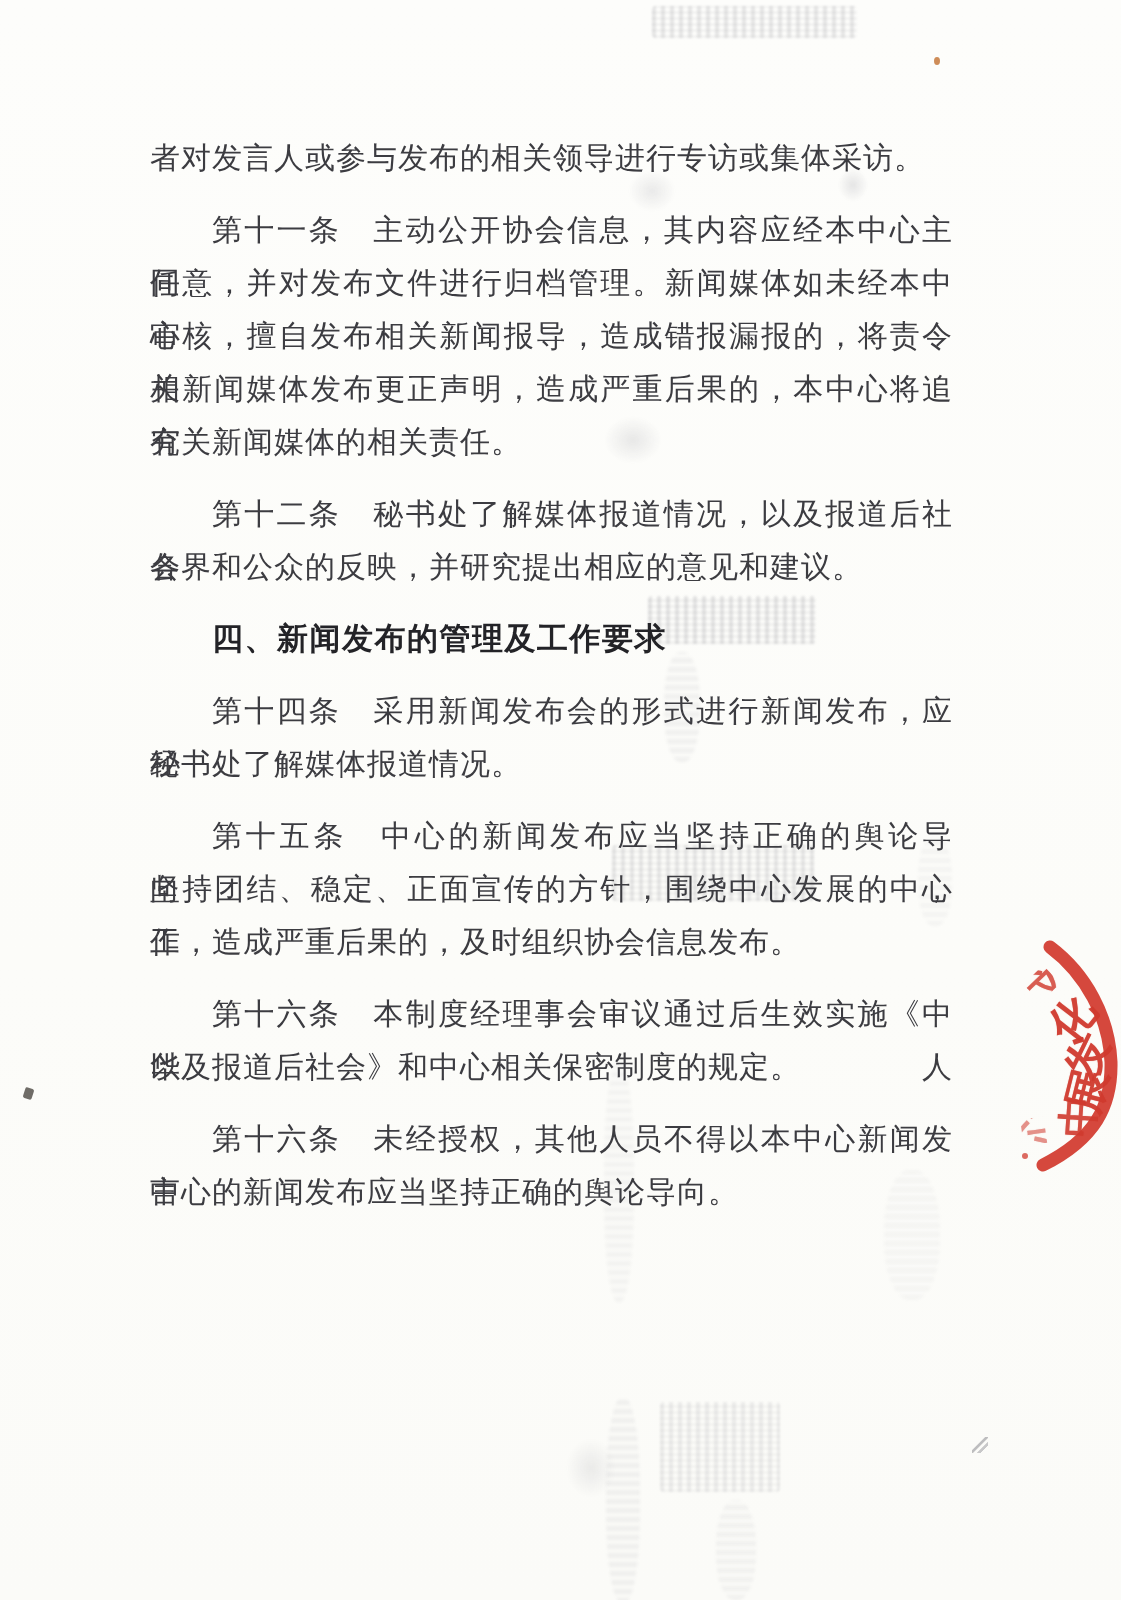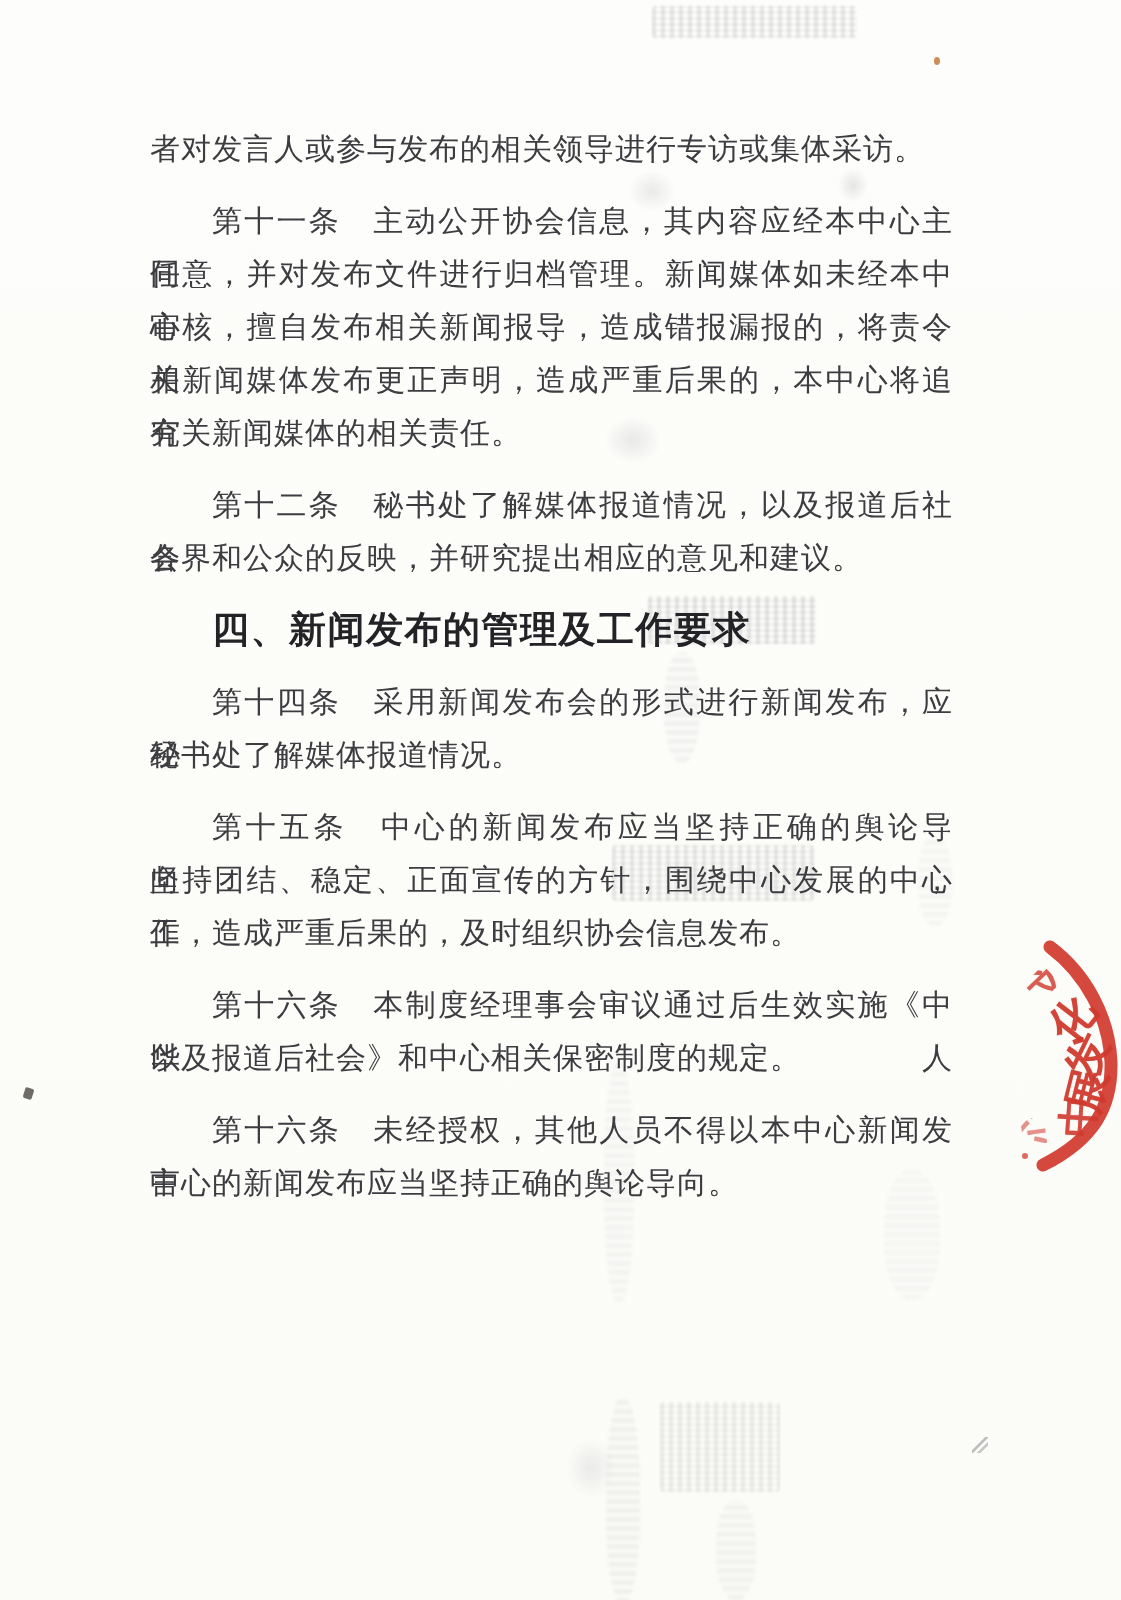--- a/index.html
+++ b/index.html
@@ -6,35 +6,35 @@
   .page{
     position:relative;
     width:1121px;height:1600px;
     margin:0 auto;
     background:linear-gradient(180deg,#fdfdfb 0%,#fcfcf9 60%,#fbfbf8 100%);
     overflow:hidden;
     font-family:"Liberation Serif", serif;
   }
   
   .doc{
-    position:absolute;left:150px;top:122px;width:803px;
+    position:absolute;left:150px;top:131px;width:803px;
     color:#3c3c41;
   }
   .para{margin-top:19px;}
   .para:first-child{margin-top:0;}
   .line{
     font-size:30px;line-height:53px;height:53px;
     letter-spacing:1px;
     text-align:left;
   }
   .line.full{text-align:justify;text-align-last:justify;}
   .line.indent{text-indent:62px;}
   .para.heading .line{
     font-family:Liberation Serif, serif;
-    font-weight:700;font-size:37px;color:#232327;
+    font-weight:700;font-size:31px;color:#232327;
     letter-spacing:1.5px;
   }
   
   .seal{
     position:absolute;left:985px;top:925px;width:136px;height:250px;
     pointer-events:none;
   }
   .seal svg{position:absolute;left:0;top:0;overflow:visible;}
   .seal-chars{position:absolute;left:0;top:0;width:100%;height:100%;}
   .seal-char{

